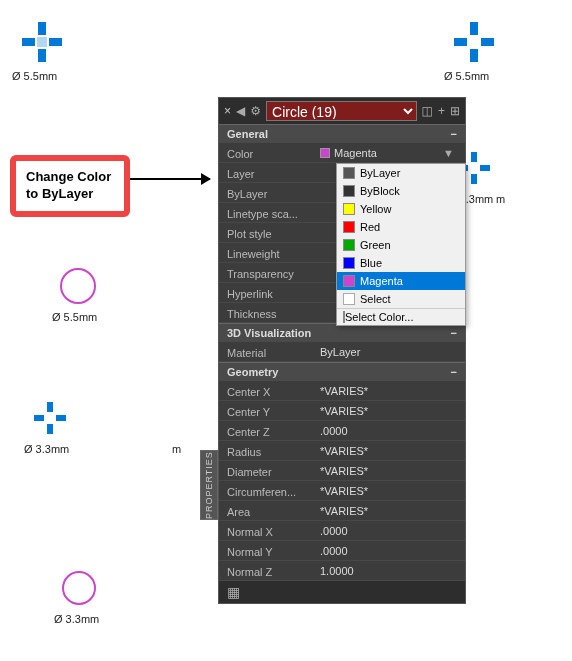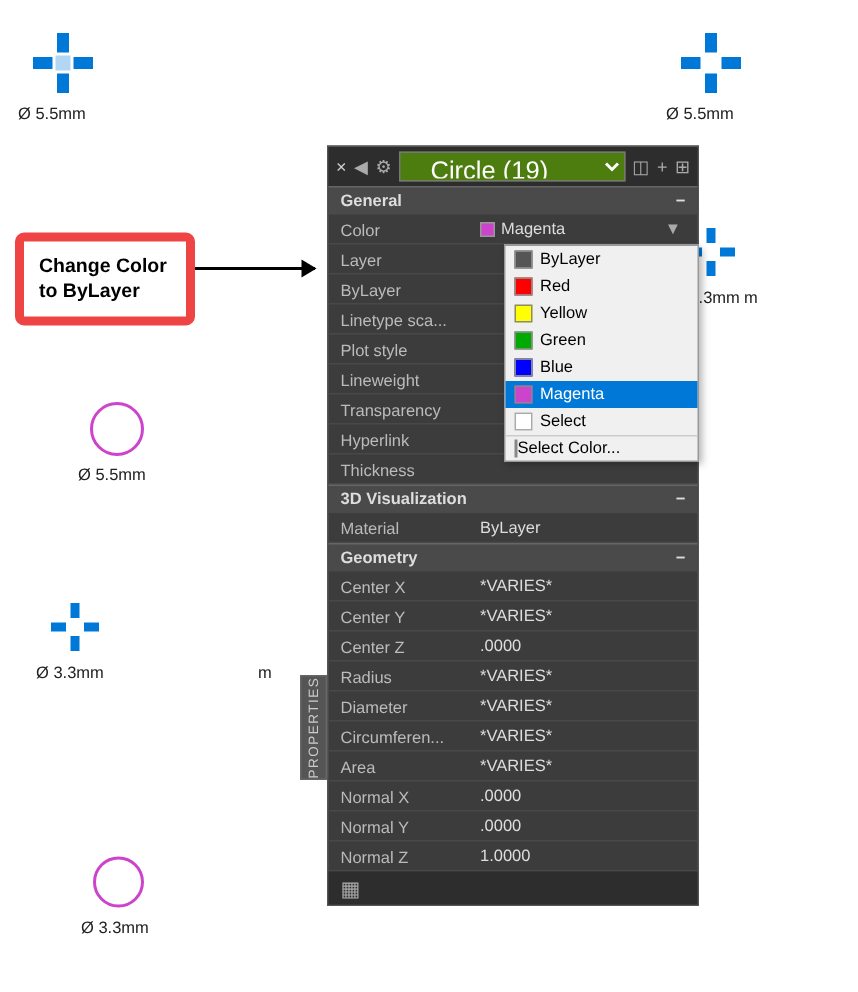--- a/index.html
+++ b/index.html
@@ -78,25 +78,25 @@
     }
 
     .panel-close {
       color: #ccc;
       font-size: 12px;
       cursor: pointer;
     }
 
     .panel-dropdown {
       flex: 1;
-      background: #4d7c0f;
+      background: #7f1d1d;
       color: #fff;
       border: 1px solid #777;
-      padding: 1px 16px;
-      font-size: 17px;
+      padding: 1px 1px;
+      font-size: 14px;
       height: 20px;
     }
 
     .panel-section-header {
       background: #4a4a4a;
       padding: 3px 8px;
       font-weight: bold;
       color: #ddd;
       display: flex;
       justify-content: space-between;
@@ -383,29 +383,33 @@
 
 <div style="position:absolute;top:450px;left:200px;width:18px;background:#555;writing-mode:vertical-rl;transform:rotate(180deg);color:#ccc;font-size:9px;padding:6px 2px;letter-spacing:1px;height:70px;display:flex;align-items:center;justify-content:center;border:1px solid #666;">PROPERTIES</div>
 
 <div class="color-dropdown" style="top:163px;left:336px;">
 
   <div class="color-option">
     <span class="swatch" style="background:#555;border-color:#888;"></span>
     <span>ByLayer</span>
   </div>
 
+  <div class="color-option">
+    <span class="swatch" style="background:#333;border-color:#888;"></span>
+    <span>ByBlock</span>
+  </div>
+
+  <div class="color-option">
+    <span class="swatch" style="background:#ffff00;"></span>
+    <span>Yellow</span>
+  </div>
 
   <div class="color-option">
     <span class="swatch" style="background:#ff0000;"></span>
     <span>Red</span>
-  </div>
-
-  <div class="color-option">
-    <span class="swatch" style="background:#ffff00;"></span>
-    <span>Yellow</span>
   </div>
 
   <div class="color-option">
     <span class="swatch" style="background:#00aa00;"></span>
     <span>Green</span>
   </div>
 
 
   <div class="color-option">
     <span class="swatch" style="background:#0000ff;"></span>

